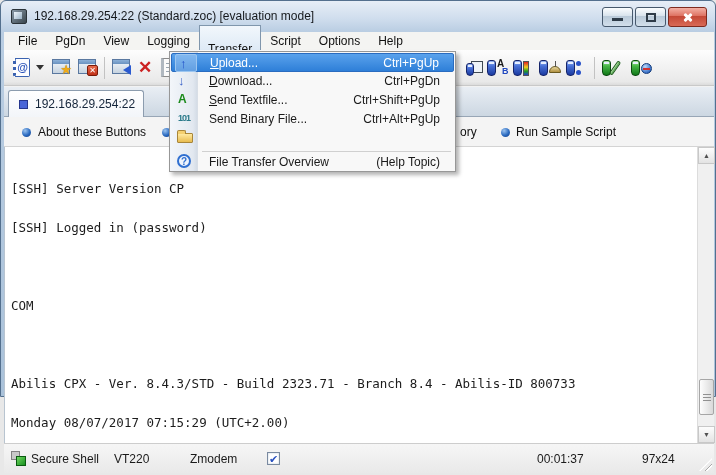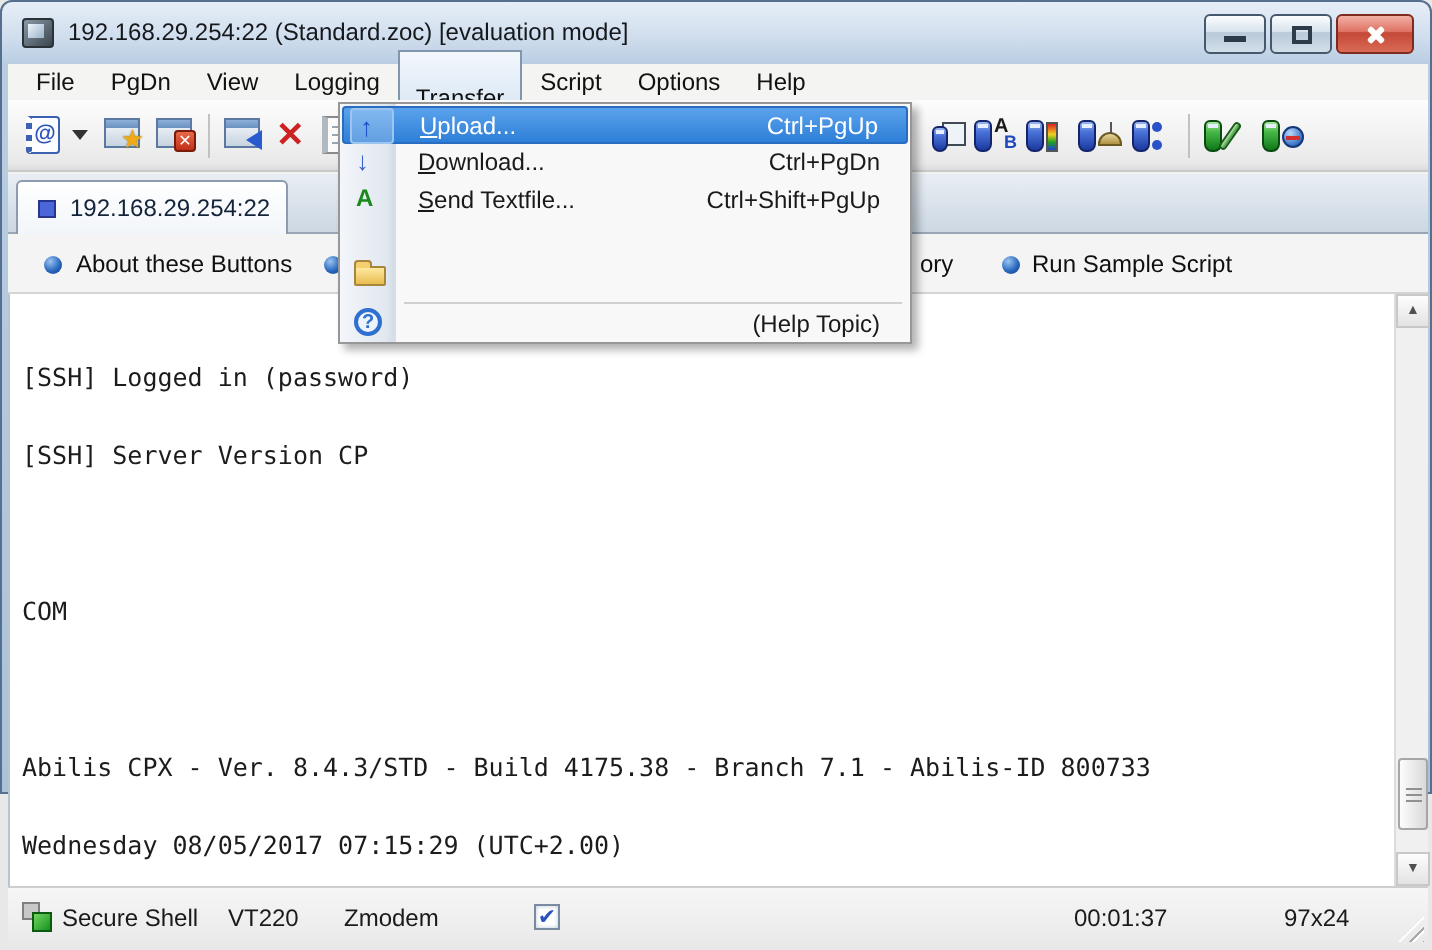--- a/index.html
+++ b/index.html
@@ -245,27 +245,27 @@
       <div class="bullet" style="left:18px"></div>
       <div class="bb-label" style="left:34px">About these Buttons</div>
       <div class="bullet" style="left:158px"></div>
       <div class="bb-label" style="left:456px">ory</div>
       <div class="bullet" style="left:497px"></div>
       <div class="bb-label" style="left:512px">Run Sample Script</div>
     </div>
 
     <div class="terminal">
       <div class="term-lines">
+        <div class="tline">[SSH] Server Version CP</div>
         <div class="tline">[SSH] Logged in (password)</div>
-        <div class="tline">[SSH] Server Version CP</div>
         <div class="tline"></div>
         <div class="tline">COM</div>
         <div class="tline"></div>
-        <div class="tline">Abilis CPX - Ver. 8.4.3/STD - Build 4175.38 - Branch 7.1 - Abilis-ID 800733</div>
-        <div class="tline">Wednesday 08/05/2017 07:15:29 (UTC+2.00)</div>
+        <div class="tline">Abilis CPX - Ver. 8.4.3/STD - Build 2323.71 - Branch 8.4 - Abilis-ID 800733</div>
+        <div class="tline">Monday 08/07/2017 07:15:29 (UTC+2.00)</div>
         <div class="tline">Login:super</div>
         
         
         
         
         
         
         
         
         
@@ -278,21 +278,21 @@
       </div>
     </div>
 
     <div class="statusbar">
       <div class="shell-icon">
           <div class="back"></div>
           <div class="front"></div>
         </div>
       <div class="sb-item" style="left:27px">Secure Shell</div>
       <div class="sb-item" style="left:110px">VT220</div>
-      <div class="sb-item" style="left:168px">Zmodem</div>
+      <div class="sb-item" style="left:186px">Zmodem</div>
       <div class="checkbox">✔</div>
       <div class="sb-item" style="left:533px">00:01:37</div>
       <div class="sb-item" style="left:638px">97x24</div>
       <div class="grip"></div>
     </div>
   </div>
 
   <div class="popup">
     <div class="gutter"></div>
 
@@ -313,31 +313,39 @@
     </div>
 
     <div class="mrow" style="top:39px">
       <div class="icobox">
           <span class="mi sendtext">A</span>
         </div>
       <span class="lbl"><span class="key">S</span><span>end Textfile...</span></span>
       <span class="sc">Ctrl+Shift+PgUp</span>
     </div>
 
+    <div class="mrow" style="top:58px">
+      <div class="icobox">
+          <span class="mi sendbin">101</span>
+        </div>
+      <span class="lbl"><span>Send Binary File...</span></span>
+      <span class="sc">Ctrl+Alt+PgUp</span>
+    </div>
 
     <div class="mrow" style="top:77px">
       <div class="icobox">
           <div class="folder"></div>
         </div>
       <span class="sc"></span>
     </div>
 
     <div class="msep" style="top:99px"></div>
 
     <div class="mrow" style="top:101px">
       <div class="icobox">
           <div class="helpc">?</div>
         </div>
+      <span class="lbl"><span>File Transfer Overview</span></span>
       <span class="sc">(Help Topic)</span>
     </div>
   </div>
 
 </div>
 
 </body></html>

